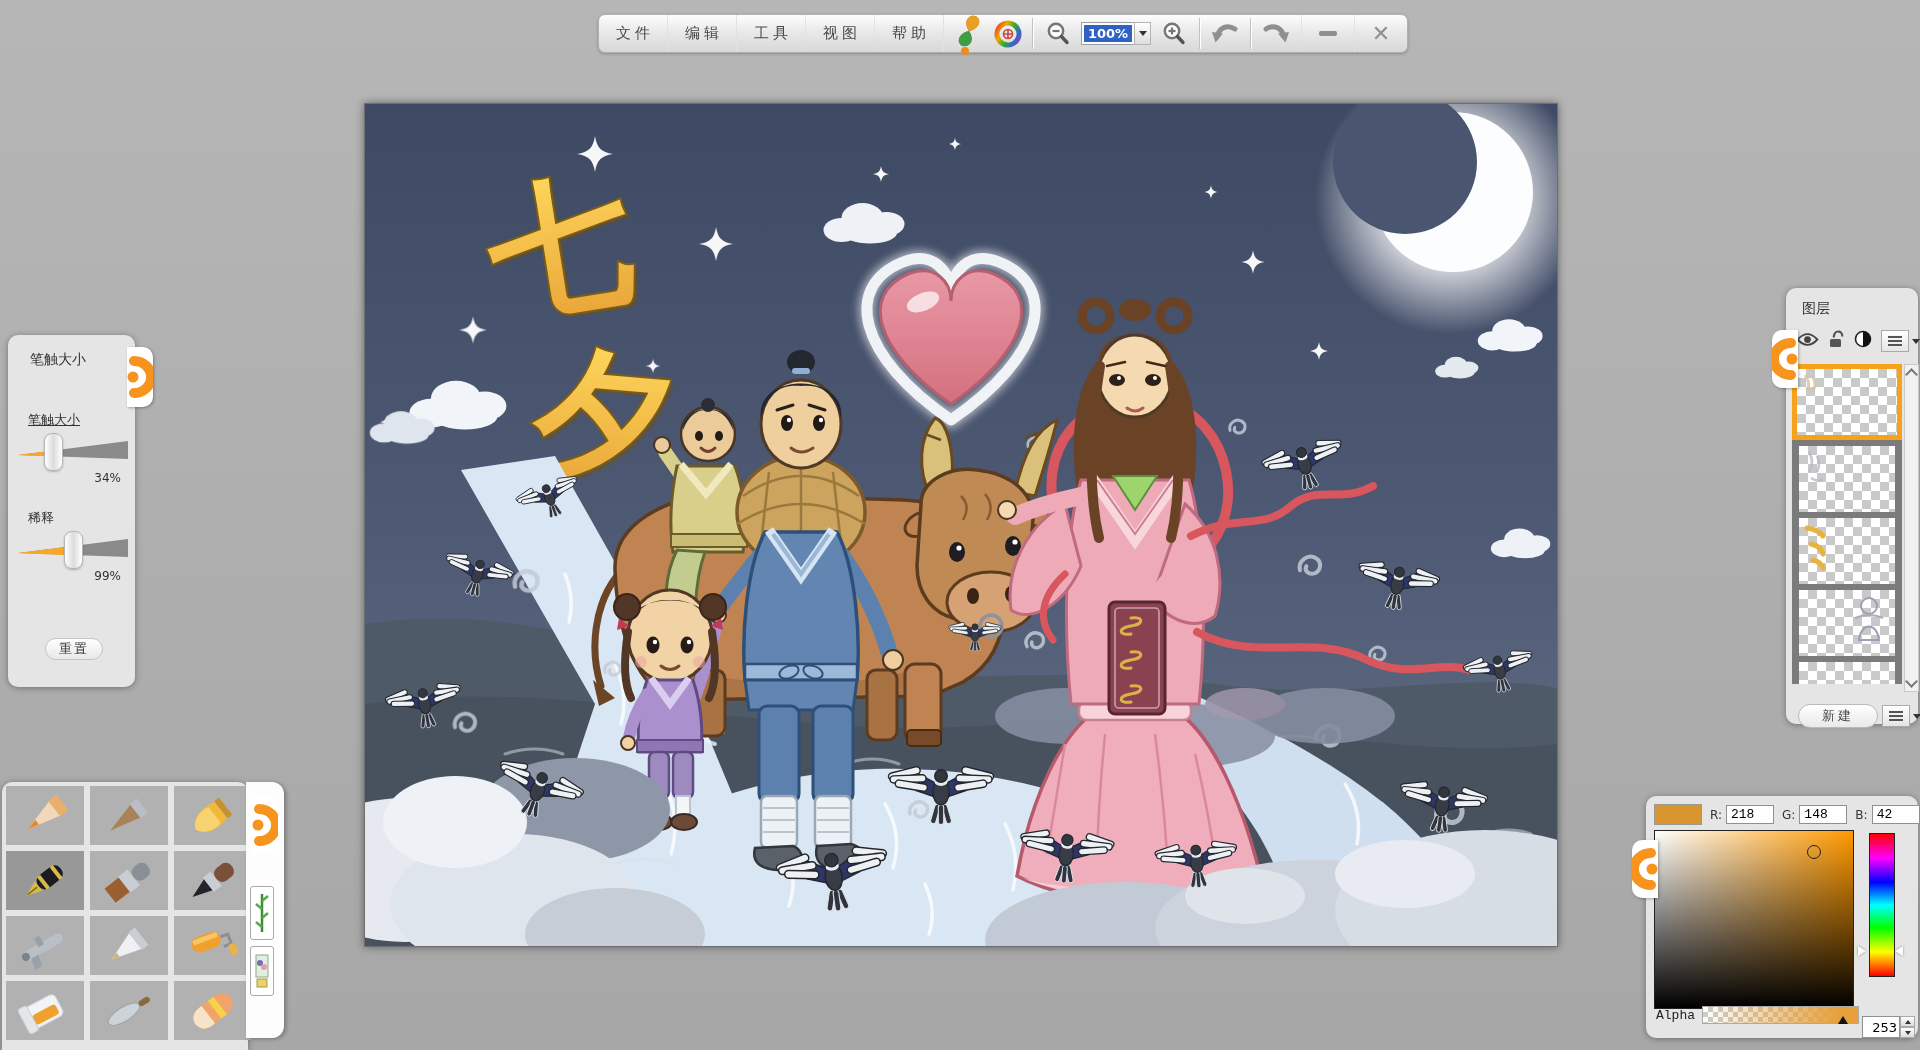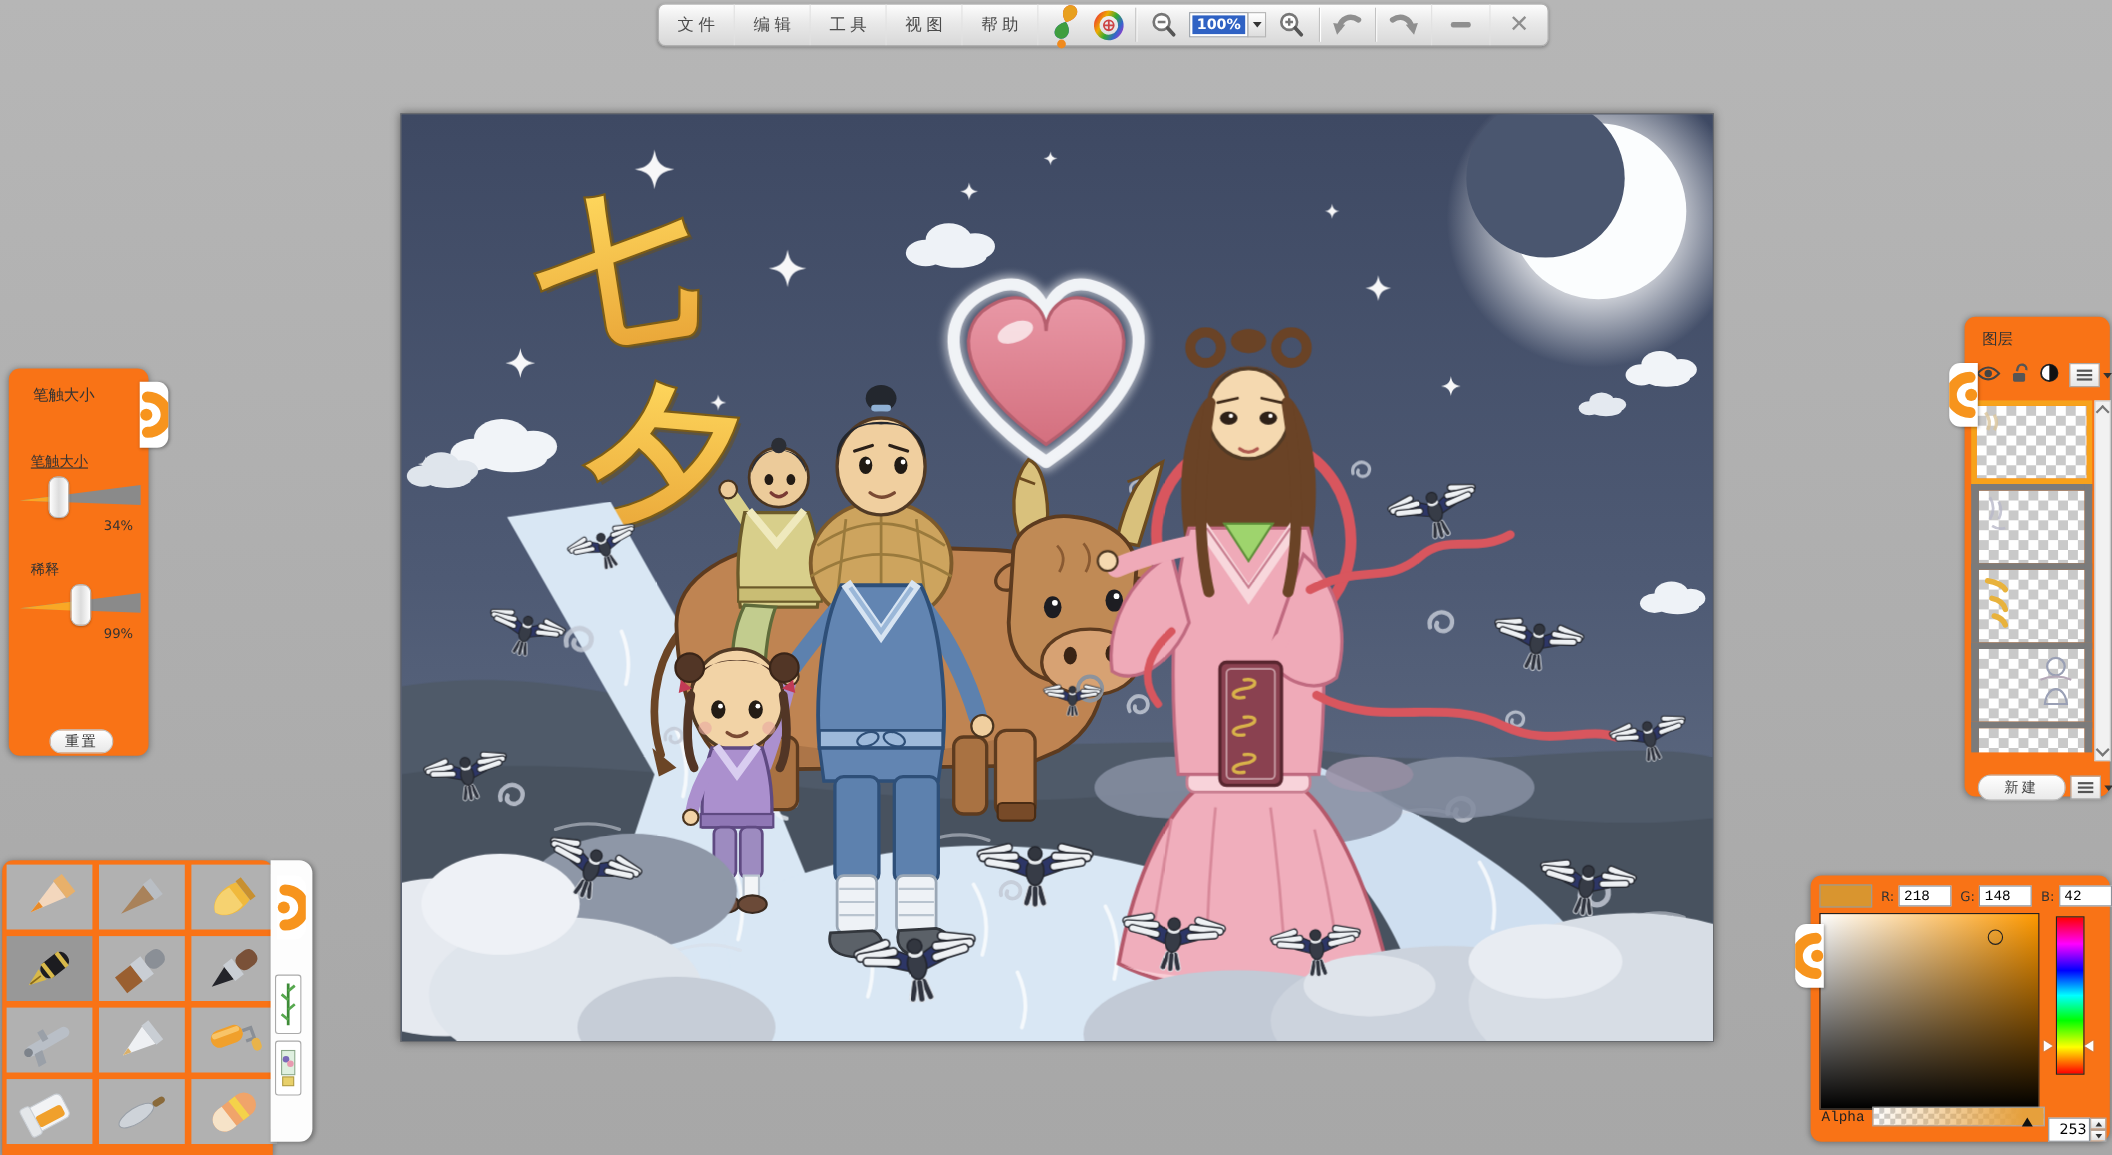--- a/index.html
+++ b/index.html
@@ -1,39 +1,39 @@
 <!DOCTYPE html>
 <html><head>
 <meta charset="utf-8">
 <style>
   html,body{margin:0;padding:0;width:1920px;height:1050px;overflow:hidden;
     font-family:"DejaVu Sans","Liberation Sans",sans-serif;
     background:linear-gradient(#b6b6b6,#a7a7a7);position:relative;}
   
-  .toolbar{position:absolute;left:598px;top:3px;height:37px;display:flex;align-items:stretch;
+  .toolbar{position:absolute;left:598px;top:14px;height:37px;display:flex;align-items:stretch;
     background:linear-gradient(#fdfdfd,#e9e9e9 45%,#d8d8d8);border:1px solid #b0b0b0;
     border-radius:7px;box-shadow:0 1px 3px rgba(0,0,0,.25);}
   .menu-btn{width:64px;display:flex;align-items:center;justify-content:center;
     font-size:15px;color:#4a4a4a;letter-spacing:4px;padding-left:4px;border-right:1px solid #e2e2e2;cursor:default;}
   .tb-sep{width:1px;background:#c2c2c2;margin:3px 0;box-shadow:1px 0 0 #fff;}
   .tb-group{display:flex;align-items:center;padding:0 8px;gap:6px;}
   .tb-iconbtn{width:34px;height:30px;display:flex;align-items:center;justify-content:center;}
   .zoombox{width:52px;height:21px;background:#fff;border:1px solid #9aa0a8;display:flex;align-items:center;justify-content:center;}
   .zoomsel{background:#2f62c4;color:#fff;font-size:13px;font-weight:bold;padding:1px 4px;}
   .ddbtn{width:15px;height:21px;border:1px solid #b5b5b5;background:linear-gradient(#fff,#ddd);
     display:flex;align-items:center;justify-content:center;margin-left:-1px;}
   .caret{width:0;height:0;border-left:4px solid transparent;border-right:4px solid transparent;border-top:5px solid #333;}
   .winbtn{width:52px;display:flex;align-items:center;justify-content:center;border-left:1px solid #e2e2e2;}
   .min-dash{width:18px;height:5px;background:#8f8f8f;border-radius:2px;}
   .x-glyph{color:#8f8f8f;font-size:22px;font-weight:900;line-height:1;}
   
   .canvas-wrap{position:absolute;left:364px;top:103px;width:1192px;height:842px;
     border:1px solid #6f6f6f;box-shadow:0 0 8px rgba(0,0,0,.45);background:#44506a;}
   
-  .panel{position:absolute;background:#f97316;border-radius:10px;box-shadow:0 1px 6px rgba(0,0,0,.35);}
+  .panel{position:absolute;background:#e5e5e5;border-radius:10px;box-shadow:0 1px 6px rgba(0,0,0,.35);}
   .grip{position:absolute;background:#fff;box-shadow:1px 1px 3px rgba(0,0,0,.3);}
   
   .mk-title{position:absolute;left:22px;top:16px;font-size:14px;color:#333;}
   .mk-label{position:absolute;left:20px;font-size:13px;color:#333;}
   .mk-val{position:absolute;right:14px;font-size:12px;color:#333;}
   .wedge{position:absolute;left:8px;width:112px;height:26px;}
   .mk-handle{position:absolute;width:17px;height:36px;border:1px solid #b5b5b5;border-radius:8px;
     background:linear-gradient(90deg,#fff,#dcdcdc 50%,#fff);box-shadow:0 1px 2px rgba(0,0,0,.25);}
   .reset-btn{position:absolute;left:37px;width:56px;height:20px;border:1px solid #c5c5c5;border-radius:11px;
     background:linear-gradient(#fff,#e8e8e8);font-size:13px;color:#333;display:flex;align-items:center;justify-content:center;letter-spacing:2px;}
@@ -525,21 +525,21 @@
   <div class="mk-label" style="top:174px;">稀释</div>
   <div class="wedge" style="top:202px;">
     <svg width="112" height="26">
       <polygon points="2,16 112,2 112,20" fill="#8a8a8a"></polygon>
       <polygon points="2,16 58,9 58,18.5" fill="#f9a825"></polygon>
     </svg>
     <div class="mk-handle" style="left:48px;top:-6px;"></div>
   </div>
   <div class="mk-val" style="top:234px;">99%</div>
 
-  <div class="reset-btn" style="top:328px;">重置</div>
+  <div class="reset-btn" style="top:303px;">重置</div>
 </div>
 <div class="grip" style="left:127px;top:347px;width:26px;height:60px;border-radius:0 10px 10px 0;">
   <svg width="26" height="60">
     <path d="M7 14 A16 15 0 0 1 7 46" stroke="#f7941d" stroke-width="10" fill="none" stroke-linecap="round"></path>
     <circle cx="6" cy="30" r="5.5" fill="#f7941d"></circle>
   </svg>
 </div>
 
 <div class="panel" style="left:2px;top:782px;width:246px;height:268px;border-radius:10px 10px 0 0;">
   <div class="bp-grid">

